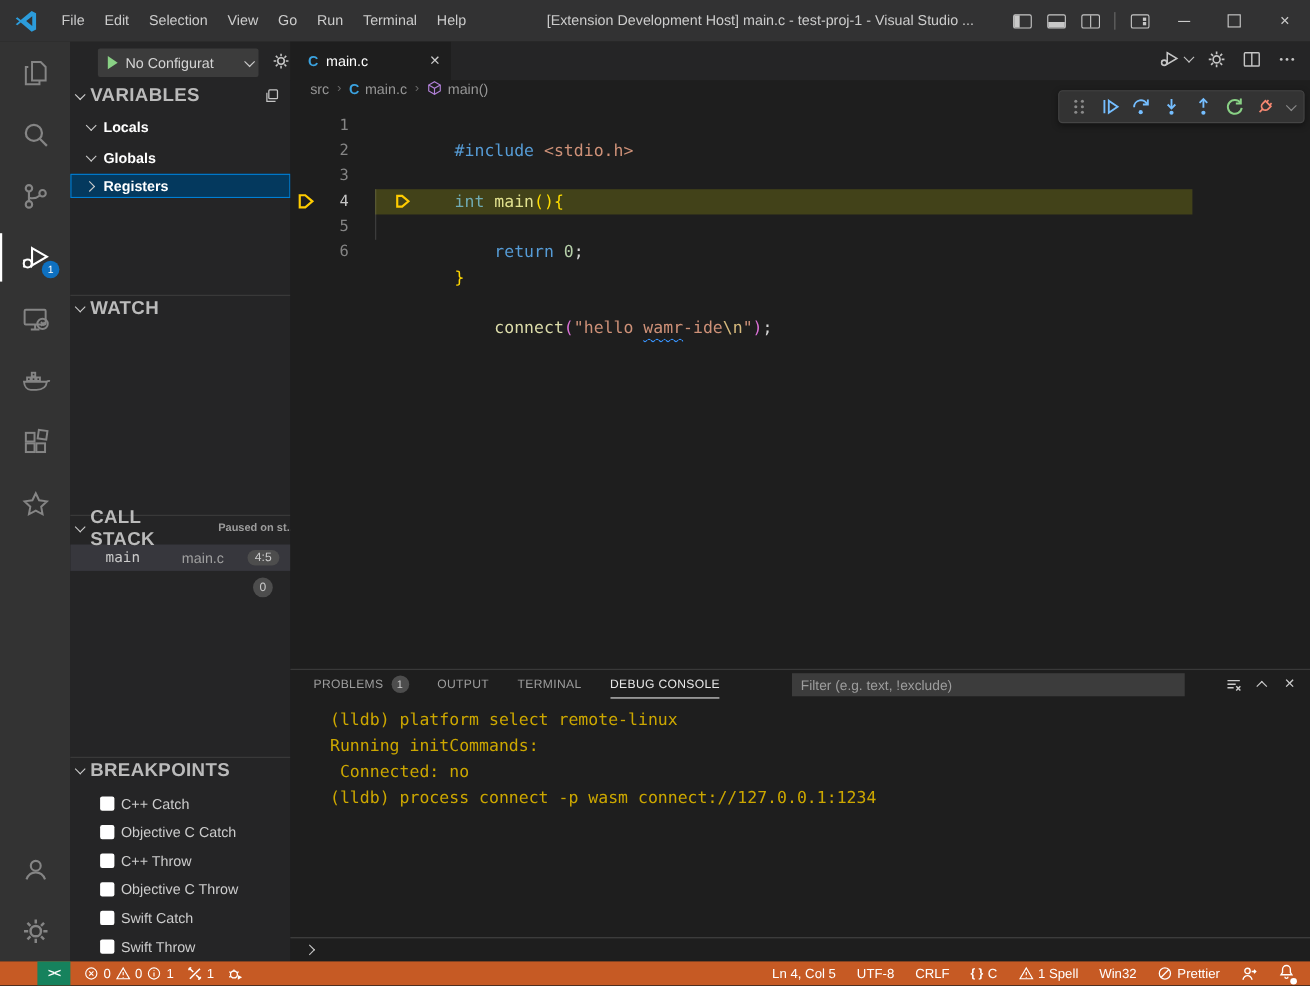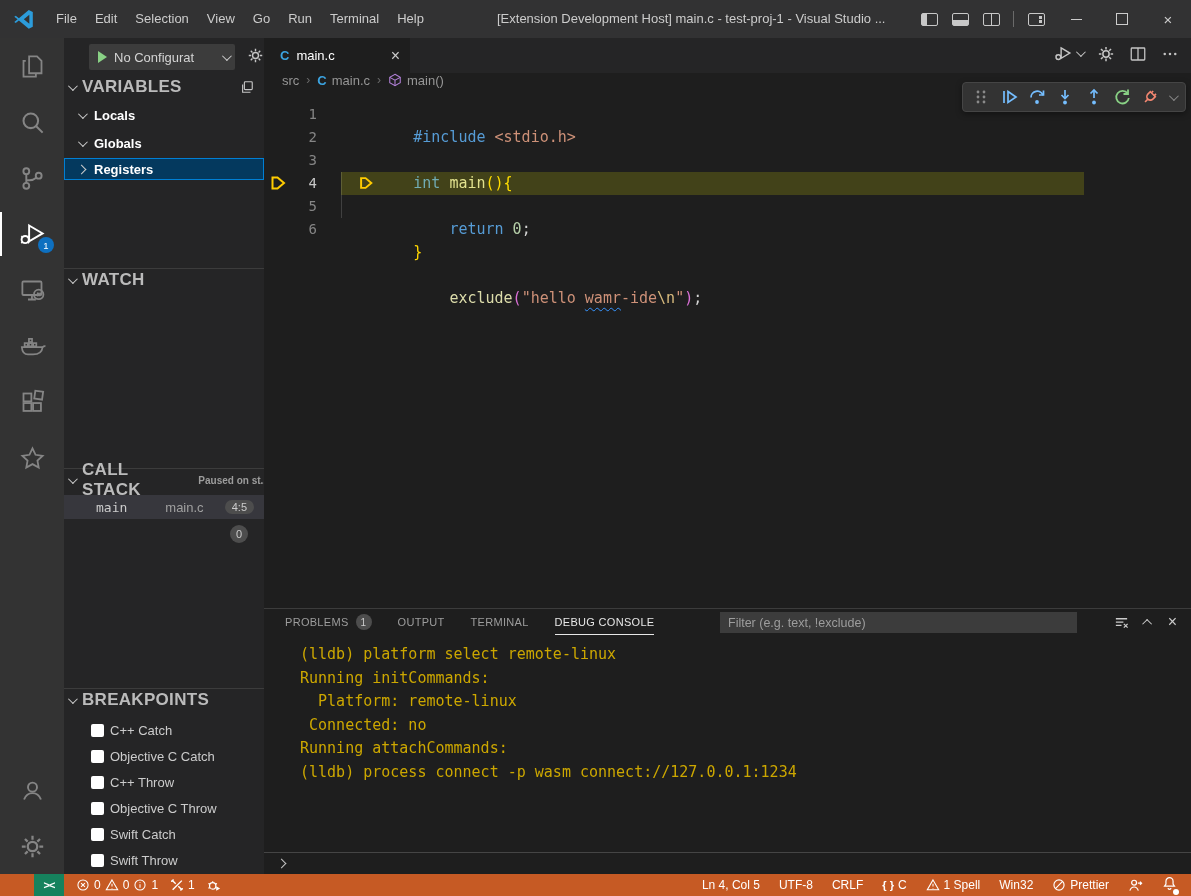--- a/index.html
+++ b/index.html
@@ -369,21 +369,21 @@
       </div>
       <div class="codeline">
         <div class="hl-line"></div>
         <span class="ln cur">4</span>
         <svg class="gut-arrow" viewBox="0 0 18 18" fill="none" stroke="currentColor" stroke-width="2">
           <path d="M3.5 3.5h5l6.5 5.5-6.5 5.5h-5z"></path>
         </svg>
         <svg class="inline-arrow" viewBox="0 0 18 18" fill="none" stroke="currentColor" stroke-width="2.2">
           <path d="M3.5 3.5h5l6.5 5.5-6.5 5.5h-5z"></path>
         </svg>
-        <span>    </span><span class="t-fn">exclude</span><span class="t-pink">(</span><span class="t-str">"hello </span><span class="t-str squig">wamr</span><span class="t-str">-ide</span><span class="t-esc">\n</span><span class="t-str">"</span><span class="t-pink">)</span><span class="t-pl">;</span>
+        <span>    </span><span class="t-fn">connect</span><span class="t-pink">(</span><span class="t-str">"hello </span><span class="t-str squig">wamr</span><span class="t-str">-ide</span><span class="t-esc">\n</span><span class="t-str">"</span><span class="t-pink">)</span><span class="t-pl">;</span>
       </div>
       <div class="codeline">
         <span class="ln">5</span><span>    </span><span class="t-kw">return</span><span> </span><span class="t-num">0</span><span class="t-pl">;</span>
       </div>
       <div class="codeline">
         <span class="ln">6</span><span class="t-gold">}</span>
       </div>
     </div>
 
     <div class="dbg-toolbar">
@@ -472,23 +472,21 @@
           <path d="M2 4h12M2 7.5h8M2 11h6"></path>
             <path d="M10.5 9.5l4 4M14.5 9.5l-4 4"></path>
         </svg>
         <span class="chev up"></span>
         <span style="font-size:16px;">×</span>
       </span>
     </div>
     <div class="console">
       <div>(lldb) platform select remote-linux</div>
       <div>Running initCommands:</div>
-      <div>  Platform: remote-linux</div>
       <div> Connected: no</div>
-      <div>Running attachCommands:</div>
       <div>(lldb) process connect -p wasm connect://127.0.0.1:1234</div>
     </div>
     <div class="console-input">
       <span class="chev right"></span>
     </div>
   </div>
 
   <div class="statusbar">
     <div class="sb-remote">&gt;&lt;</div>
     <div class="sb-group">

